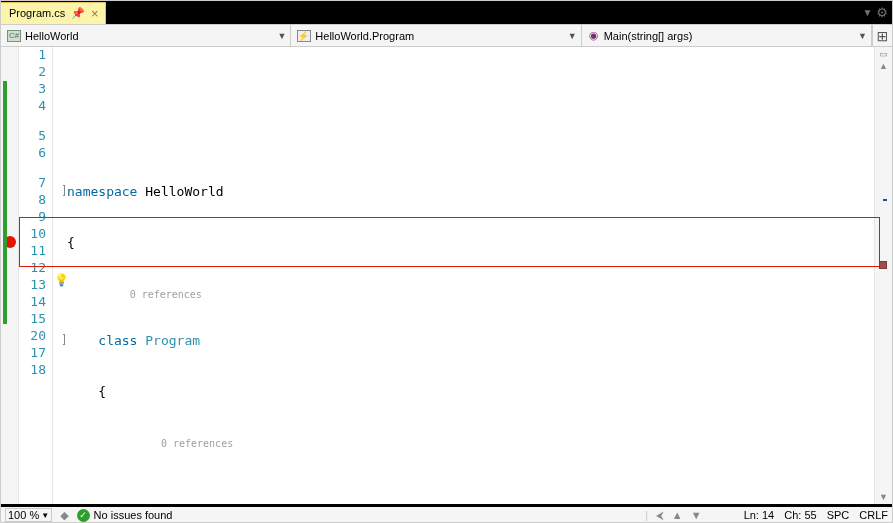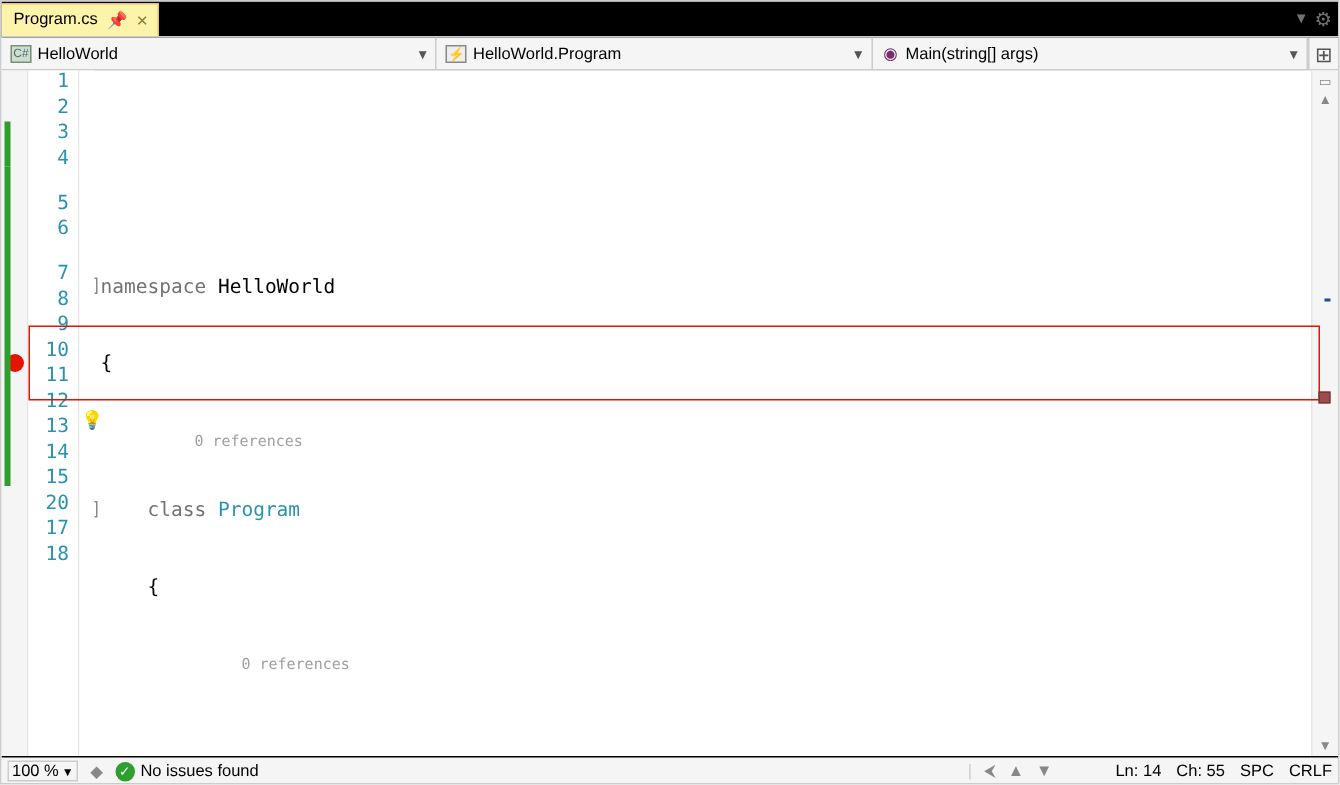--- a/index.html
+++ b/index.html
@@ -20,32 +20,32 @@
 .nav-plus { width: 20px; display:flex; align-items:center; justify-content:center; color:#555; font-size: 14px; border-left: 1px solid #ccc; }
 .editor { display: flex; height: 457px; position: relative; }
 .bp-gutter { width: 18px; background: #f5f5f5; border-right: 1px solid #e6e6e6; }
 .bp { width: 12px; height: 12px; background: #e51400; border-radius: 50%; margin: 2px auto 0; }
 .ln-gutter { width: 34px; background: #fff; border-right: 1px solid #e6e6e6; text-align: right; color: #2b91af; font-family: Consolas, monospace; font-size: 13px; padding-right: 6px; }
 .marker-gutter { width: 10px; background: #fff; }
 .code { flex: 1; font-family: Consolas, monospace; font-size: 13px; line-height: 17px; position: relative; white-space: pre; overflow: hidden; }
 .line { height: 17px; position: relative; padding-left: 4px; }
 .outl { position: absolute; left: -9px; top: 2px; width: 11px; height: 11px; border: 1px solid #888; background: #fff; font-size: 9px; display: flex; align-items: center; justify-content: center; color: #555; }
 .green-bar { position: absolute; width: 4px; background: #2e9e2e; left: 61px; }
-.kw { color: #737373; }
+.kw { color: #0369a1; }
 .type { color: #2b91af; }
 .meth { color: #74531f; }
 .prm { color: #1f377f; }
 .ref { color: #a0a0a0; font-size: 10px; }
 .breakpoint-line { position: absolute; left: 18px; right: 12px; border: 1px solid #e51400; height: 50px; top: 170px; pointer-events: none; }
 .blue-line { position:absolute; right:5px; top: 126px; width: 4px; height: 2px; background: #1a4fa0; }
 .red-mark { position:absolute; right:5px; top: 188px; width: 8px; height: 8px; background: #9e4c4c; border:1px solid #753939; }
 .scroll-col { width: 18px; background: #f5f5f5; border-left: 1px solid #e6e6e6; display:flex; flex-direction:column; align-items:center; }
 .scroll-split { font-size:9px; color:#888; margin-top:2px; }
 .scroll-up, .scroll-down { font-size:9px; color:#888; margin:2px 0; }
-.status-bar { height: 19px; background: #f5f5f5; border-top: 1px solid #000000; display: flex; align-items: center; font-size: 11px; padding: 0 4px; gap: 8px; }
+.status-bar { height: 19px; background: #f5f5f5; border-top: 3px solid #000000; display: flex; align-items: center; font-size: 11px; padding: 0 4px; gap: 8px; }
 .zoom { border: 1px solid #ccc; padding: 0 2px; display:flex; align-items:center; gap:2px; }
 .issues { display: flex; align-items: center; gap: 4px; flex: 1; }
 .check { width: 13px; height: 13px; border-radius: 50%; background: #2e9e2e; color: #fff; font-size: 9px; display:flex; align-items:center; justify-content:center; }
 .status-right { display: flex; gap: 10px; margin-left: auto; padding-left: 34px; }
 .light-bulb { position:absolute; left: 0px; top: 0px; color:#d9a400; font-size:12px; }
 </style>
 </head>
 <body>
 
 <div class="tab-bar">

